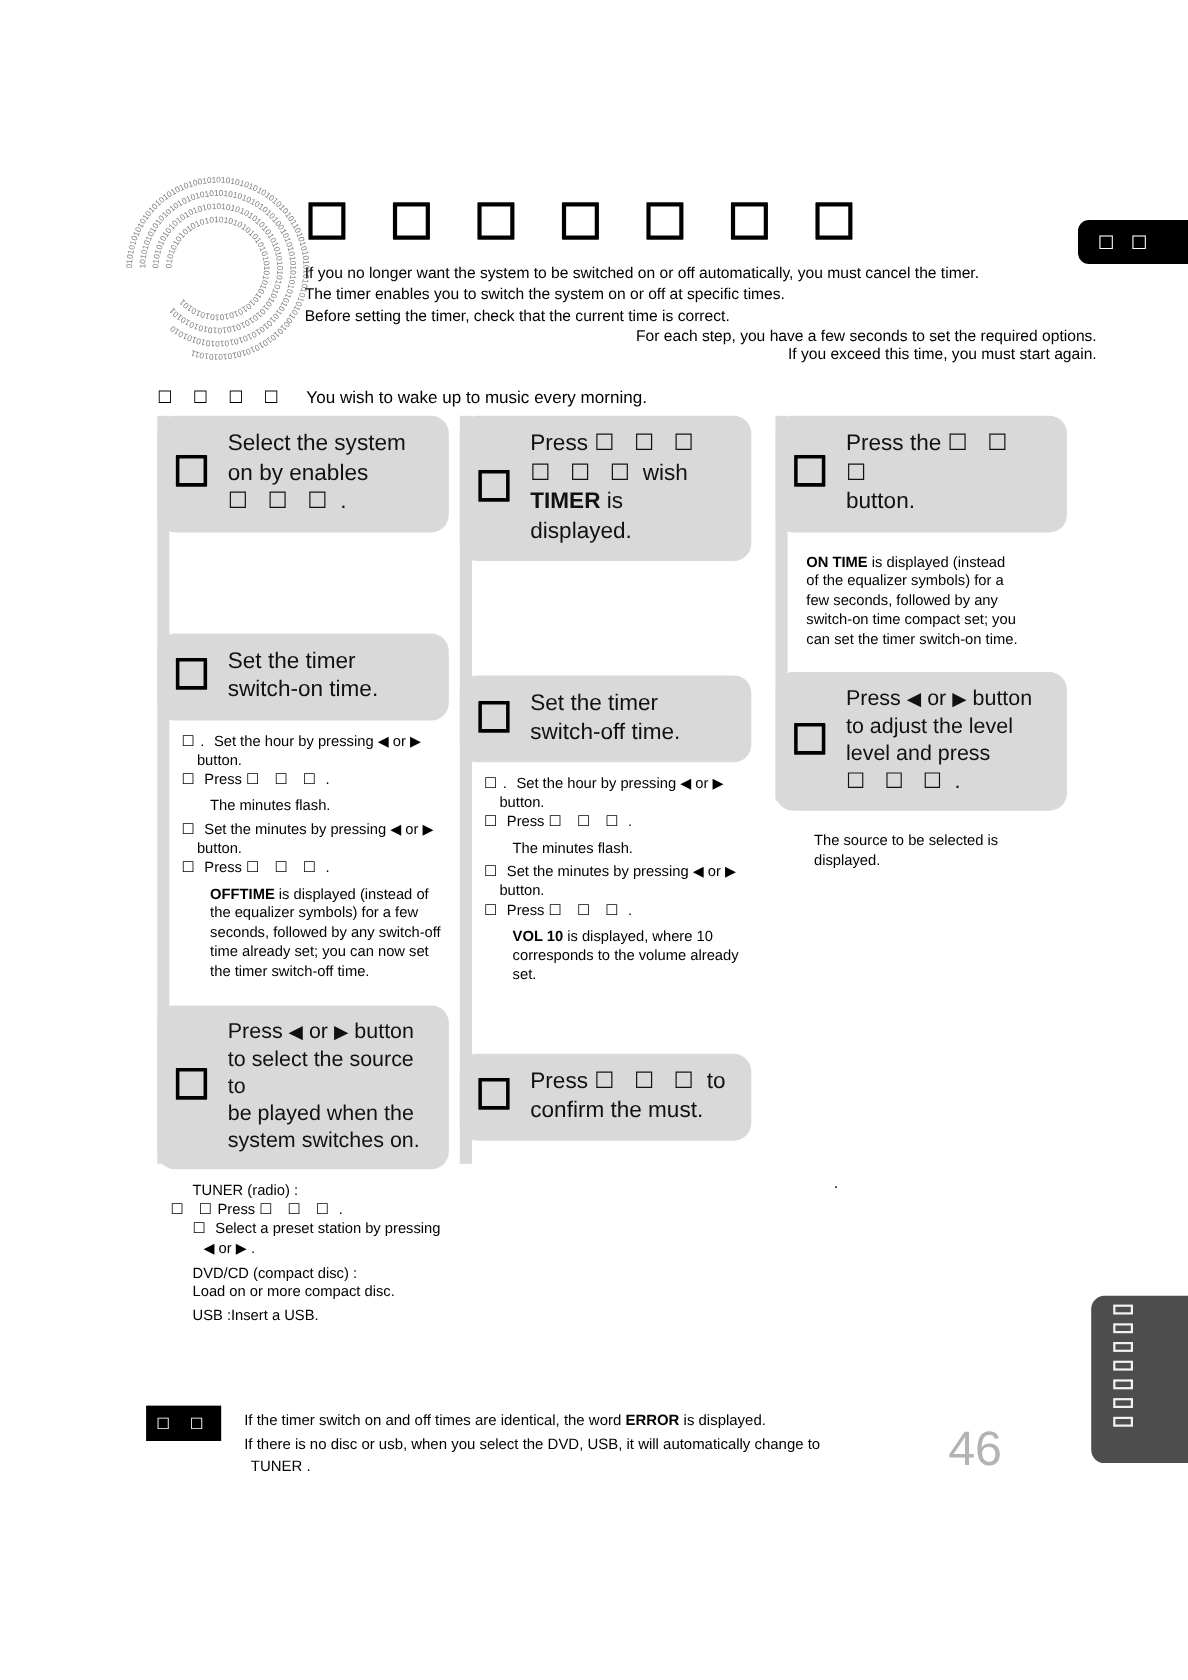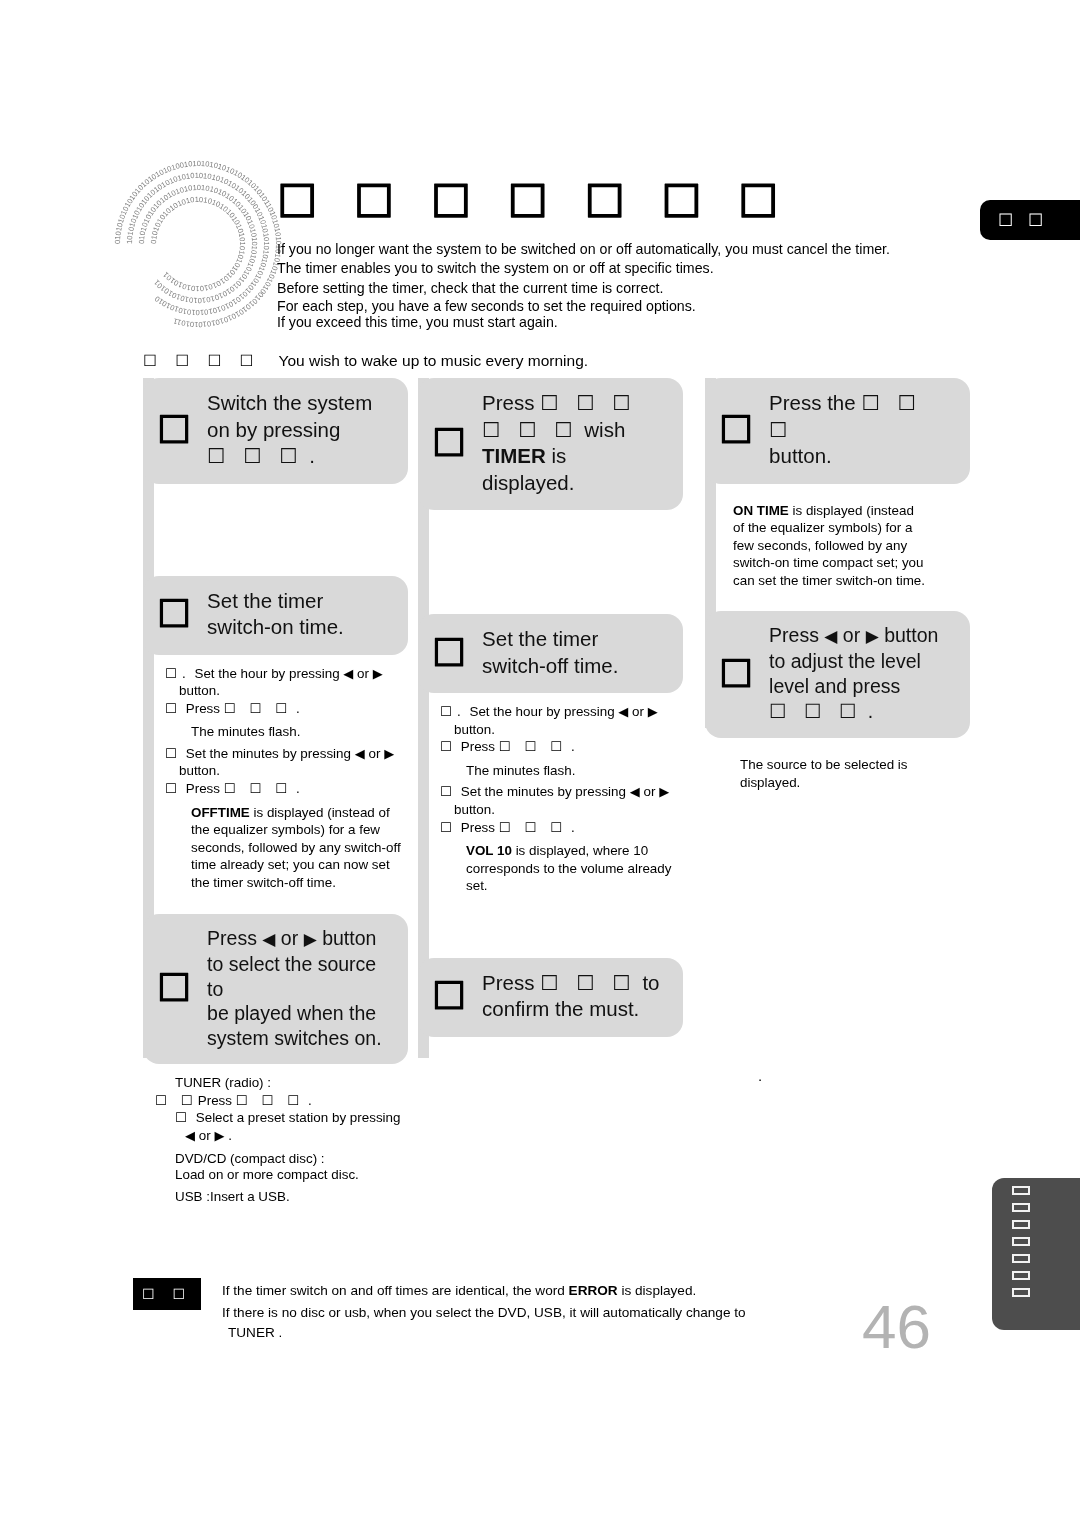--- a/index.html
+++ b/index.html
@@ -64,21 +64,21 @@
   
   .intro {
     position: absolute;
     left: 277px;
     top: 240px;
     width: 720px;
     font-size: 14.2px;
     line-height: 19.4px;
   }
   .intro div { white-space: nowrap; }
-  .intro div.tight { line-height: 16px; }
+  .intro div.tight { line-height: 16px; text-align: right; }
 
   
   .example-row {
     position: absolute;
     left: 143px;
     top: 352px;
     display: flex;
     align-items: baseline;
     font-size: 15.5px;
   }
@@ -200,21 +200,21 @@
     height: 9px;
     border: 2px solid #f2f2f2;
     background: transparent;
   }
 
   
   .page-num {
     position: absolute;
     left: 862px;
     top: 1296px;
-    font-size: 62px;
+    font-size: 44px;
     color: #b3b3b3;
     font-weight: normal;
     line-height: 1;
   }
 
   
   .stray-dot {
     position: absolute;
     left: 758px;
     top: 1067px;
@@ -260,22 +260,22 @@
     <span class="example-label">☐ ☐ ☐ ☐</span>
     <span>You wish to wake up to music every morning.</span>
   </div>
 
   <div class="col col-1">
     <div class="spine spine-1"></div>
 
     <div class="step">
       <span class="step-num">☐</span>
       <span class="step-text">
-        <span>Switch the system</span><br>
-        <span>on by pressing</span><br>
+        <span>Select the system</span><br>
+        <span>on by enables</span><br>
         <span class="btn">☐ ☐ ☐</span>
         <span>.</span>
       </span>
     </div>
 
     <div class="gap-lg"></div>
     <div style="height:46px"></div>
 
     <div class="step" style="min-height:72px">
       <span class="step-num">☐</span>

